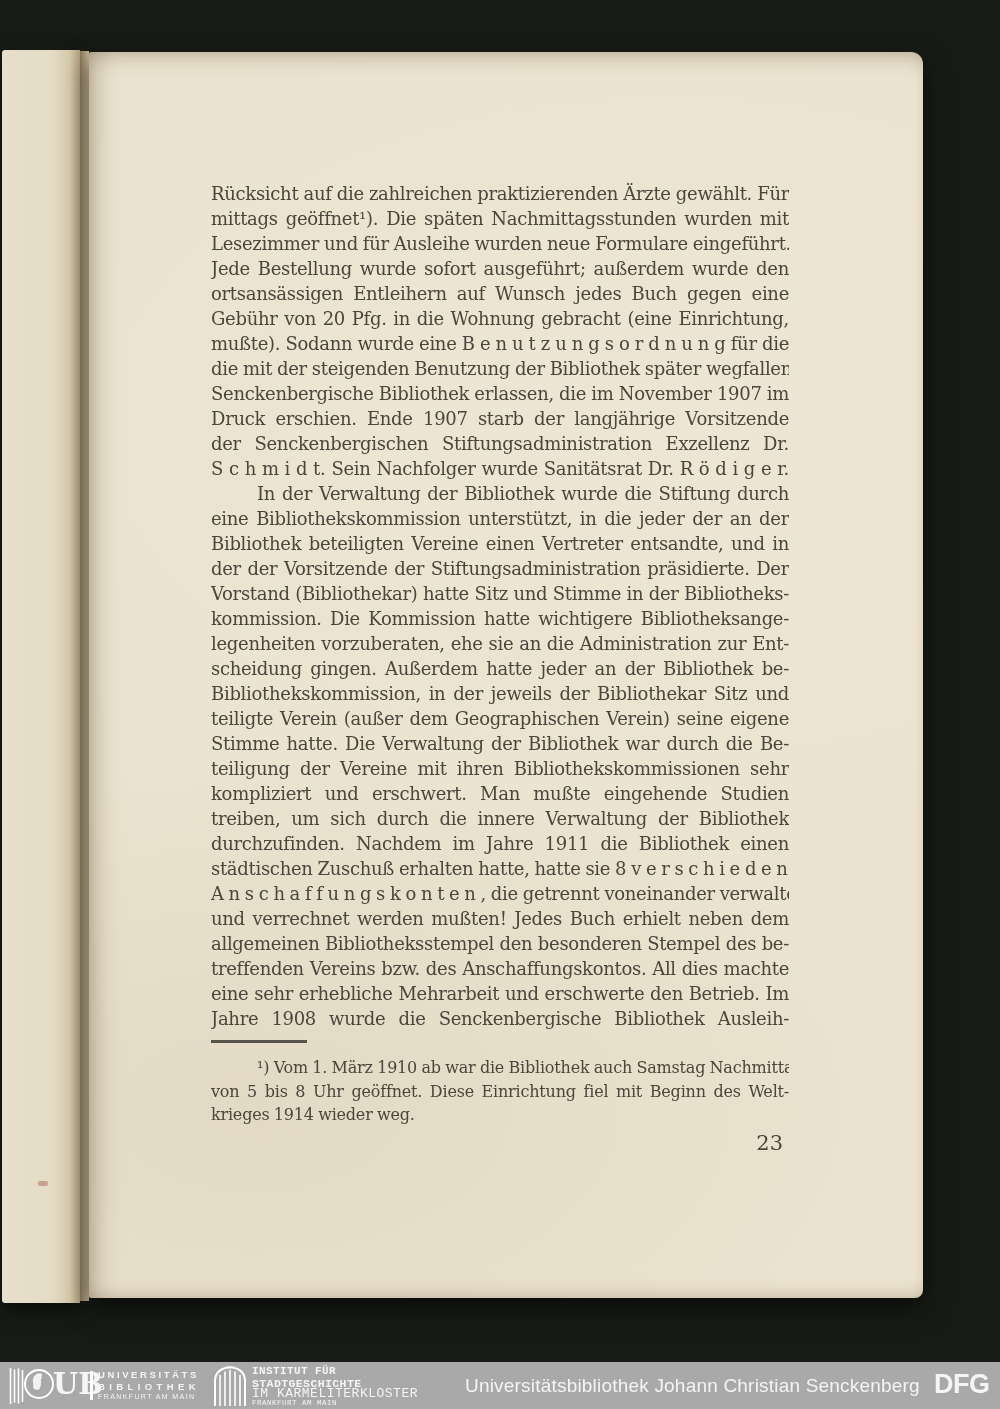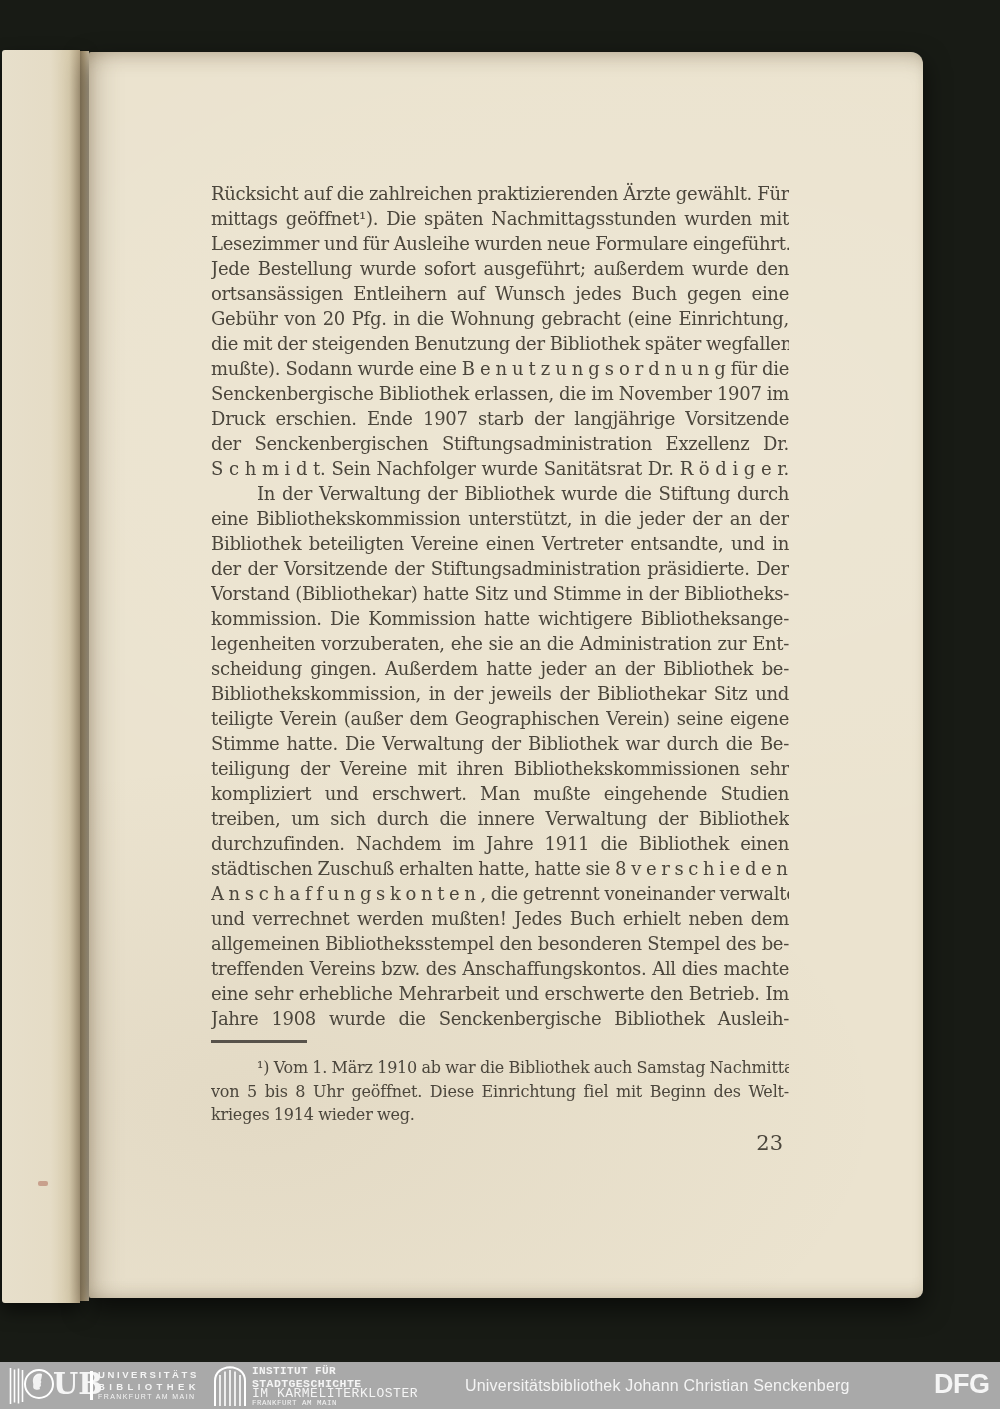--- a/index.html
+++ b/index.html
@@ -82,21 +82,21 @@
   .ub-l2{font-size:9.5px;font-weight:600;letter-spacing:4.4px;line-height:11.5px;white-space:nowrap;}
   .ub-l3{font-size:7px;letter-spacing:1.4px;line-height:10px;white-space:nowrap;}
   .inst-arch{position:absolute;left:213px;top:3px;}
   .inst-text{position:absolute;left:252px;top:4px;font-family:Liberation Mono, monospace;}
   .inst-l1{font-size:11px;font-weight:bold;letter-spacing:.4px;line-height:11px;white-space:nowrap;}
   .inst-l2{font-size:11.5px;font-weight:bold;letter-spacing:.4px;line-height:13px;white-space:nowrap;}
   .inst-l3{font-size:13px;letter-spacing:.5px;line-height:8.5px;white-space:nowrap;}
   .inst-l4{font-size:7.5px;letter-spacing:.5px;line-height:8.5px;white-space:nowrap;}
   .center-text{
     position:absolute;left:465px;top:0;height:47px;display:flex;align-items:center;
-    font-size:16px;letter-spacing:.2px;color:#f4f4f4;white-space:nowrap;
+    font-size:19px;letter-spacing:.2px;color:#f4f4f4;white-space:nowrap;
   }
   .dfg{
     position:absolute;left:934px;top:6px;
     font-size:27px;font-weight:800;letter-spacing:-.5px;
     transform:scaleY(1.04);transform-origin:top left;
   }
 </style>
 </head>
 <body>
 
@@ -107,22 +107,22 @@
   <div class="main-page"></div>
   <div class="red-mark"></div>
 
   <div class="body-text">
       <div class="line just">Rücksicht auf die zahlreichen praktizierenden Ärzte gewählt. Für</div>
       <div class="line just">mittags geöffnet¹). Die späten Nachmittagsstunden wurden mit</div>
       <div class="line just">Lesezimmer und für Ausleihe wurden neue Formulare eingeführt.</div>
       <div class="line just">Jede Bestellung wurde sofort ausgeführt; außerdem wurde den</div>
       <div class="line just">ortsansässigen Entleihern auf Wunsch jedes Buch gegen eine</div>
       <div class="line just">Gebühr von 20 Pfg. in die Wohnung gebracht (eine Einrichtung,</div>
+      <div class="line just">mußte). Sodann wurde eine B e n u t z u n g s o r d n u n g für die</div>
       <div class="line just">die mit der steigenden Benutzung der Bibliothek später wegfallen</div>
-      <div class="line just">mußte). Sodann wurde eine B e n u t z u n g s o r d n u n g für die</div>
       <div class="line just">Senckenbergische Bibliothek erlassen, die im November 1907 im</div>
       <div class="line just">Druck erschien. Ende 1907 starb der langjährige Vorsitzende</div>
       <div class="line just">der Senckenbergischen Stiftungsadministration Exzellenz Dr.</div>
       <div class="line just">S c h m i d t. Sein Nachfolger wurde Sanitätsrat Dr. R ö d i g e r.</div>
       <div class="line just ind">In der Verwaltung der Bibliothek wurde die Stiftung durch</div>
       <div class="line just">eine Bibliothekskommission unterstützt, in die jeder der an der</div>
       <div class="line just">Bibliothek beteiligten Vereine einen Vertreter entsandte, und in</div>
       <div class="line just">der der Vorsitzende der Stiftungsadministration präsidierte. Der</div>
       <div class="line just">Vorstand (Bibliothekar) hatte Sitz und Stimme in der Bibliotheks-</div>
       <div class="line just">kommission. Die Kommission hatte wichtigere Bibliotheksange-</div>

